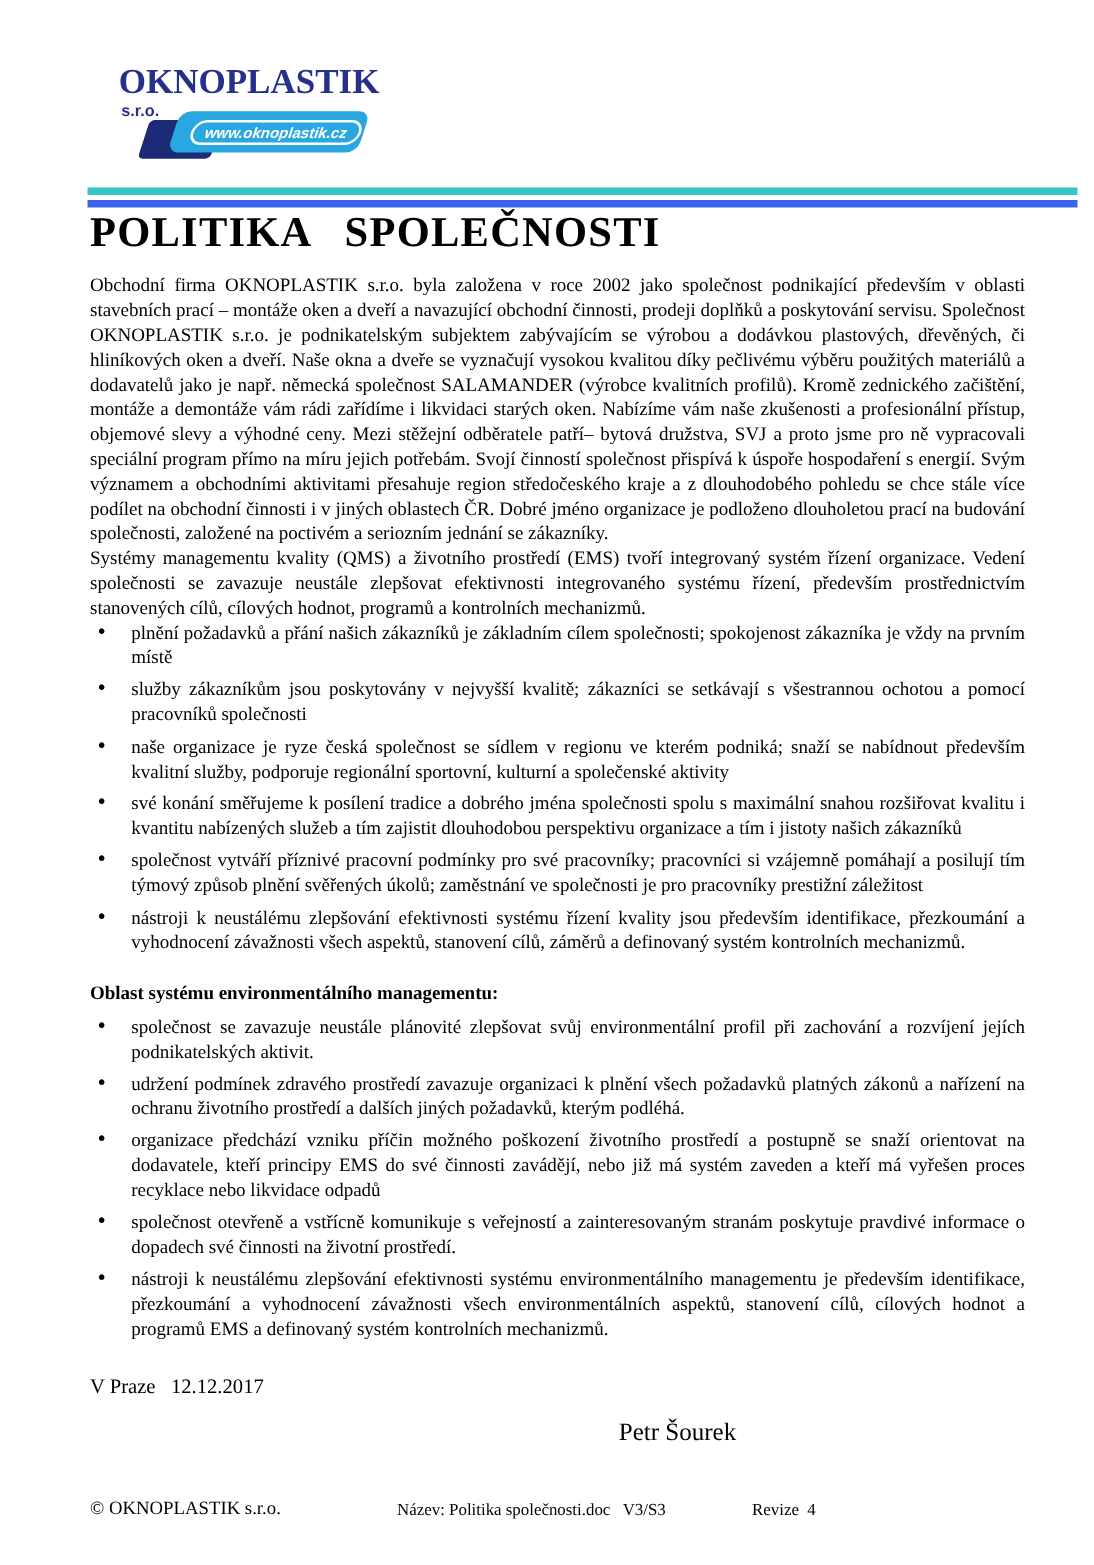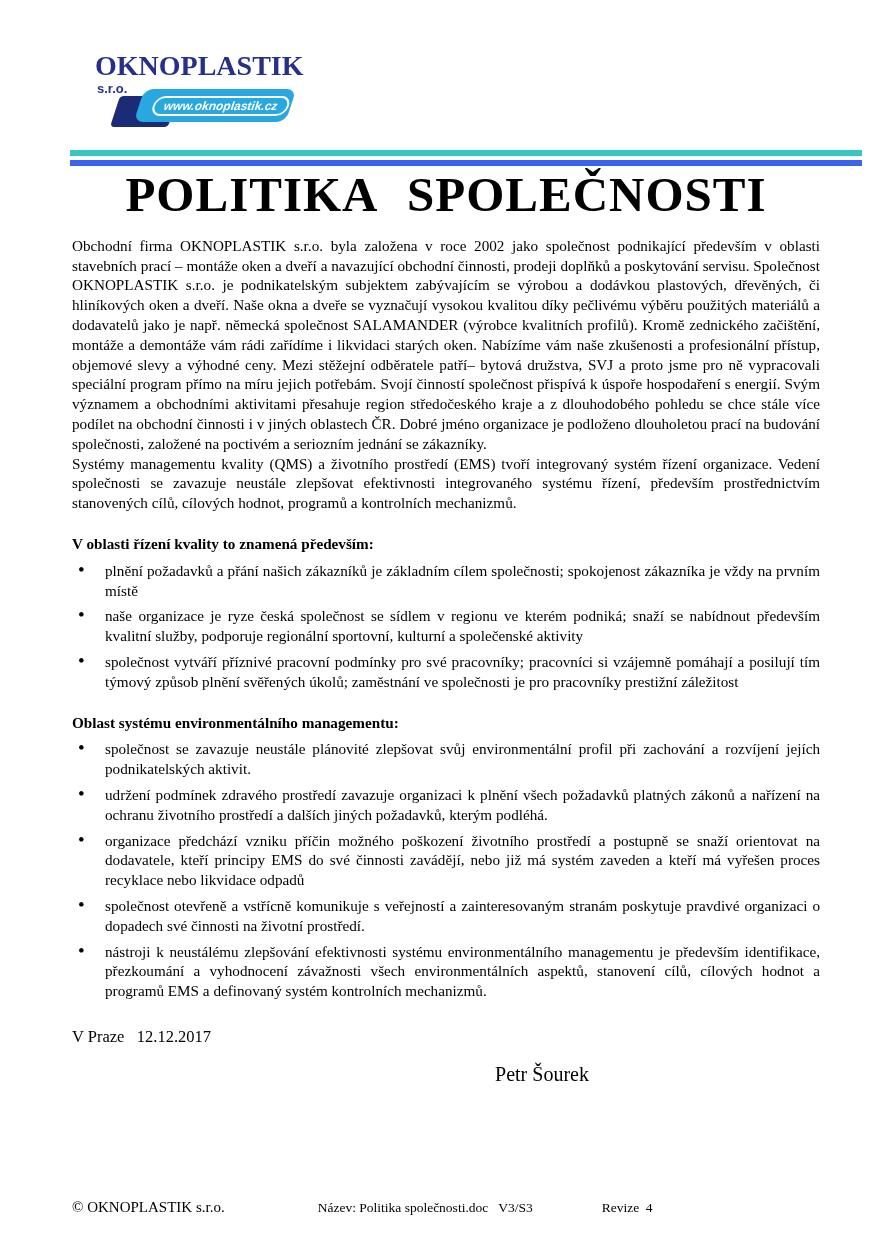--- a/index.html
+++ b/index.html
@@ -37,22 +37,22 @@
   }
 
   
   .divider{position:absolute;left:70px;top:150px;width:792px;}
   .divider-teal{height:6px;background:#35c6c6;}
   .divider-blue{height:6px;background:#3b64ee;margin-top:4px;}
 
   
   .content{position:absolute;left:72px;top:168px;width:748px;}
   .title{
-    margin:0 0 14px 0;text-align:center;
-    font-size:49px;font-weight:bold;letter-spacing:1px;word-spacing:18px;line-height:1.1;
+    margin:0 0 14px 0;
+    font-size:34px;font-weight:bold;letter-spacing:1px;word-spacing:18px;line-height:1.1;
   }
   .body-par{
     margin:0;font-size:15.2px;line-height:19.8px;text-align:justify;
   }
   .section-heading{
     margin:21px 0 7px 0;font-size:15.2px;font-weight:bold;line-height:19.8px;
   }
   ul.bullets{margin:0;padding:0;list-style:none;}
   ul.bullets li{
     position:relative;padding-left:33px;margin-bottom:6px;
@@ -95,33 +95,35 @@
     <div class="divider-teal"></div>
     <div class="divider-blue"></div>
   </div>
 
   <div class="content">
     <h1 class="title">POLITIKA SPOLEČNOSTI</h1>
 
     <p class="body-par">Obchodní firma OKNOPLASTIK s.r.o. byla založena v roce 2002 jako společnost podnikající především v oblasti stavebních prací – montáže oken a dveří a navazující obchodní činnosti, prodeji doplňků a poskytování servisu.  Společnost OKNOPLASTIK s.r.o. je podnikatelským subjektem zabývajícím se výrobou a dodávkou plastových, dřevěných, či hliníkových oken a dveří. Naše okna a dveře se vyznačují vysokou kvalitou díky pečlivému výběru použitých materiálů a dodavatelů jako je např. německá společnost SALAMANDER (výrobce kvalitních profilů). Kromě zednického začištění, montáže a demontáže vám rádi zařídíme i likvidaci starých oken. Nabízíme vám naše zkušenosti a profesionální přístup, objemové slevy a výhodné ceny. Mezi stěžejní odběratele patří– bytová družstva, SVJ a proto jsme pro ně vypracovali speciální program přímo na míru jejich potřebám. Svojí činností společnost přispívá k úspoře hospodaření s energií. Svým významem a obchodními aktivitami přesahuje region středočeského kraje a z dlouhodobého pohledu se chce stále více podílet na obchodní činnosti i v jiných oblastech ČR.  Dobré jméno organizace je podloženo dlouholetou prací na budování společnosti, založené na poctivém a seriozním jednání se zákazníky.</p>
     <p class="body-par">Systémy managementu kvality (QMS) a životního prostředí (EMS) tvoří integrovaný systém řízení organizace. Vedení společnosti se zavazuje neustále zlepšovat efektivnosti integrovaného systému řízení, především prostřednictvím stanovených cílů, cílových hodnot, programů a kontrolních mechanizmů.</p>
 
-    <h2 class="section-heading">V oblasti řízení kvality to znamená především:</h2>
     <ul class="bullets">
       <li>plnění požadavků a přání našich zákazníků je základním cílem společnosti; spokojenost zákazníka je vždy na prvním místě</li>
+      <li>služby zákazníkům jsou poskytovány v nejvyšší kvalitě; zákazníci se setkávají s všestrannou ochotou a pomocí pracovníků společnosti</li>
       <li>naše organizace je ryze česká společnost se sídlem v regionu ve kterém podniká; snaží se nabídnout především kvalitní služby, podporuje regionální sportovní, kulturní a společenské aktivity</li>
+      <li>své konání směřujeme k posílení tradice a dobrého jména společnosti spolu s maximální snahou rozšiřovat kvalitu i kvantitu nabízených služeb a tím zajistit dlouhodobou perspektivu organizace a tím i jistoty našich zákazníků</li>
       <li>společnost vytváří příznivé pracovní podmínky pro své pracovníky; pracovníci si vzájemně pomáhají a posilují tím týmový způsob plnění svěřených úkolů; zaměstnání ve společnosti je pro pracovníky prestižní záležitost</li>
+      <li>nástroji k neustálému zlepšování efektivnosti systému řízení kvality jsou především identifikace, přezkoumání a vyhodnocení závažnosti všech aspektů, stanovení cílů, záměrů a definovaný systém kontrolních mechanizmů.</li>
     </ul>
 
     <h2 class="section-heading">Oblast systému environmentálního managementu:</h2>
     <ul class="bullets">
       <li>společnost se zavazuje neustále plánovité zlepšovat svůj environmentální profil při zachování a rozvíjení jejích podnikatelských aktivit.</li>
       <li>udržení podmínek zdravého prostředí zavazuje organizaci k plnění všech požadavků platných zákonů a nařízení na ochranu životního prostředí a dalších jiných požadavků, kterým podléhá.</li>
       <li>organizace předchází vzniku příčin možného poškození životního prostředí a postupně se snaží orientovat na dodavatele, kteří principy EMS do své činnosti zavádějí, nebo již má systém zaveden a kteří má vyřešen proces recyklace nebo likvidace odpadů</li>
-      <li>společnost otevřeně a vstřícně komunikuje s veřejností a zainteresovaným stranám poskytuje pravdivé organizaci o dopadech své činnosti na životní prostředí.</li>
+      <li>společnost otevřeně a vstřícně komunikuje s veřejností a zainteresovaným stranám poskytuje pravdivé informace o dopadech své činnosti na životní prostředí.</li>
       <li>nástroji k neustálému zlepšování efektivnosti systému environmentálního managementu je především identifikace, přezkoumání a vyhodnocení závažnosti všech environmentálních aspektů, stanovení cílů, cílových hodnot a programů EMS a definovaný systém kontrolních mechanizmů.</li>
     </ul>
 
     <div class="date-line">V Praze   12.12.2017</div>
 
     <div class="signature">
       <div class="sig-name">Petr Šourek</div>
 
     </div>
   </div>

